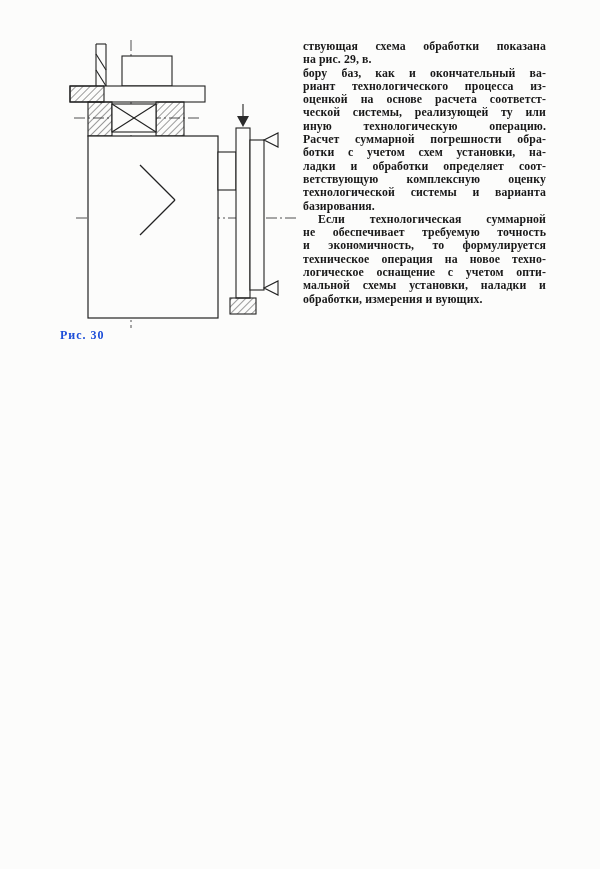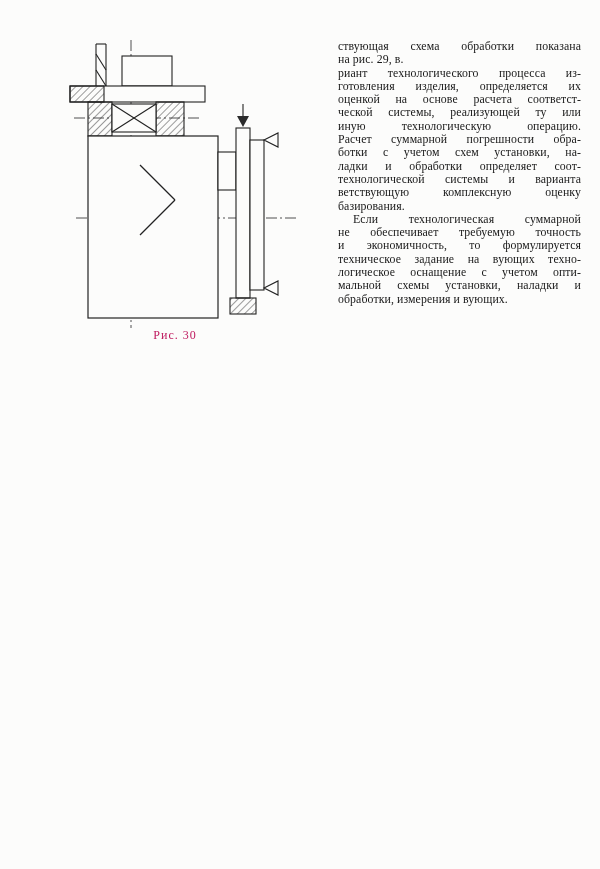--- a/index.html
+++ b/index.html
@@ -18,36 +18,35 @@
   .figure-area {
     position: absolute;
     left: 60px; top: 38px;
     width: 250px; height: 310px;
   }
   .figure-area svg { display: block; }
   .figure-caption {
     position: absolute;
     left: 60px; top: 328px;
     width: 230px;
-    text-align: center;
+    text-align: left;
     font-size: 12px;
-    font-weight: 400;
+    font-weight: 700;
     letter-spacing: 1px;
-    color: #be185d;
+    color: #1d4ed8;
   }
   .text-column {
     position: absolute;
     left: 303px; top: 40px;
     width: 243px;
     font-size: 11.8px;
-    font-weight: 400;
+    font-weight: 700;
     line-height: 13.3px;
     letter-spacing: 0.1px;
     color: #181818;
-    margin-left: 35px;
   }
   .text-column .line {
     text-align: justify;
     text-align-last: justify;
     white-space: normal;
     height: 13.3px;
     overflow: hidden;
   }
   .text-column .line.end {
     text-align-last: left;
@@ -127,33 +126,33 @@
 
       <rect x="170" y="260" width="26" height="16" fill="url(#hatch)" stroke="#222" stroke-width="1.1"></rect>
     </svg>
   </div>
 
   <div class="figure-caption">Рис. 30</div>
 
   <div class="text-column">
       <div class="line">ствующая схема обработки показана</div>
       <div class="line end">на рис. 29, в.</div>
+      <div class="line">бору баз, как и окончательный ва-</div>
       <div class="line">риант технологического процесса из-</div>
-      <div class="line">готовления изделия, определяется их</div>
       <div class="line">оценкой на основе расчета соответст-</div>
       <div class="line">ческой системы, реализующей ту или</div>
       <div class="line">иную технологическую операцию.</div>
       <div class="line">Расчет суммарной погрешности обра-</div>
       <div class="line">ботки с учетом схем установки, на-</div>
       <div class="line">ладки и обработки определяет соот-</div>
+      <div class="line">ветствующую комплексную оценку</div>
       <div class="line">технологической системы и варианта</div>
-      <div class="line">ветствующую комплексную оценку</div>
       <div class="line end">базирования.</div>
       <div class="line indent">Если технологическая суммарной</div>
       <div class="line">не обеспечивает требуемую точность</div>
       <div class="line">и экономичность, то формулируется</div>
-      <div class="line">техническое задание на вующих техно-</div>
+      <div class="line">техническое операция на новое техно-</div>
       <div class="line">логическое оснащение с учетом опти-</div>
       <div class="line">мальной схемы установки, наладки и</div>
       <div class="line end">обработки, измерения и вующих.</div>
     </div>
 
 </div>
 
 </body></html>

